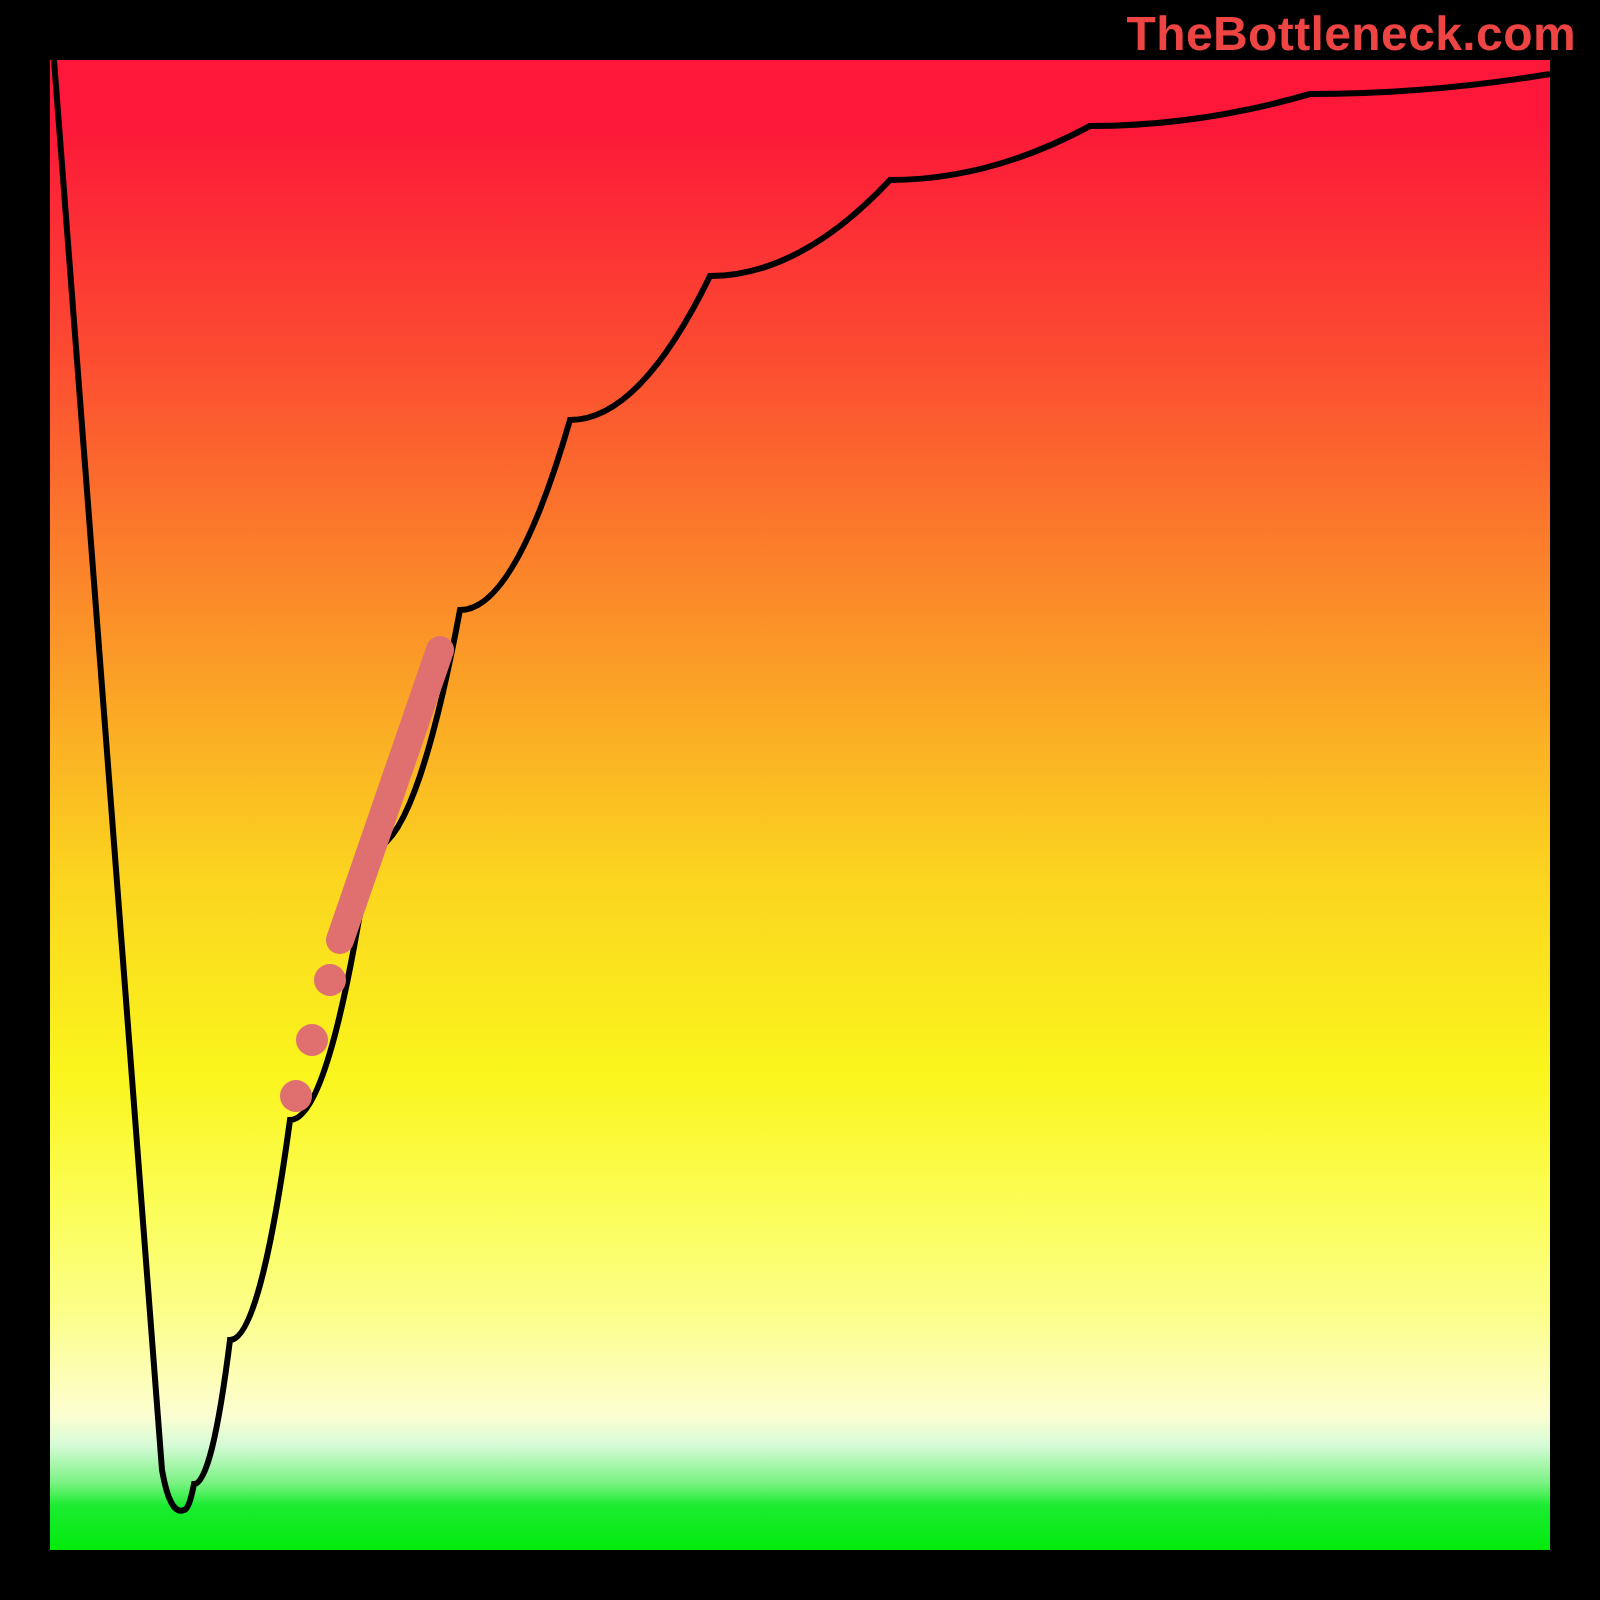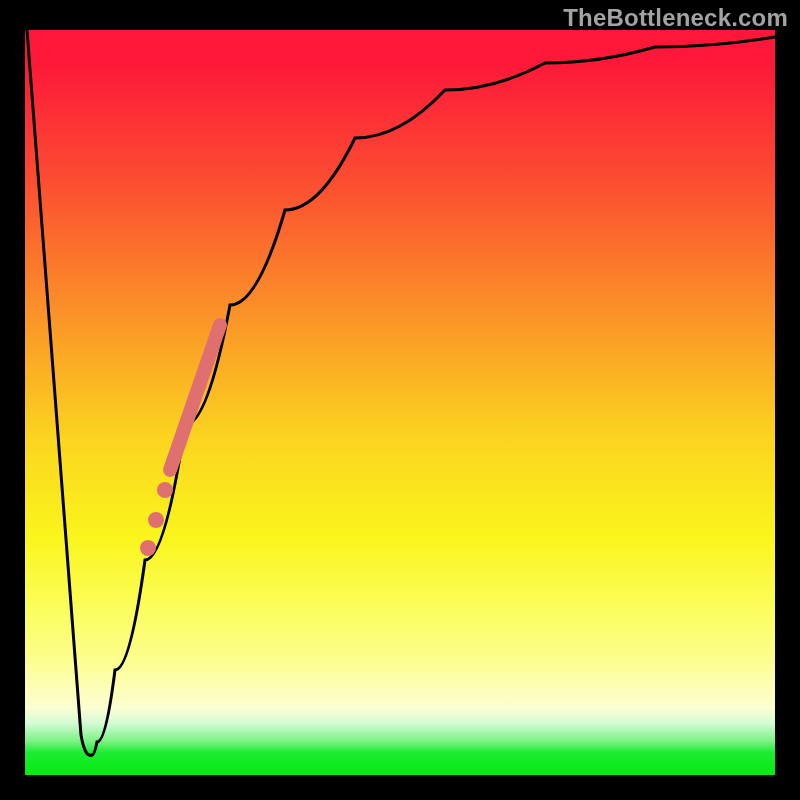--- a/index.html
+++ b/index.html
@@ -40,21 +40,21 @@
       #02eb0c 100%
     );
   }
   .watermark {
     position: absolute;
     top: 4px;
     right: 12px;
     font-family: Arial, Helvetica, sans-serif;
     font-size: 24px;
     font-weight: 600;
-    color: #a3a3a3;
+    color: #ef4444;
     letter-spacing: 0.2px;
   }
   svg.curve {
     position: absolute;
     left: 0;
     top: 0;
     width: 750px;
     height: 745px;
     overflow: visible;
   }

